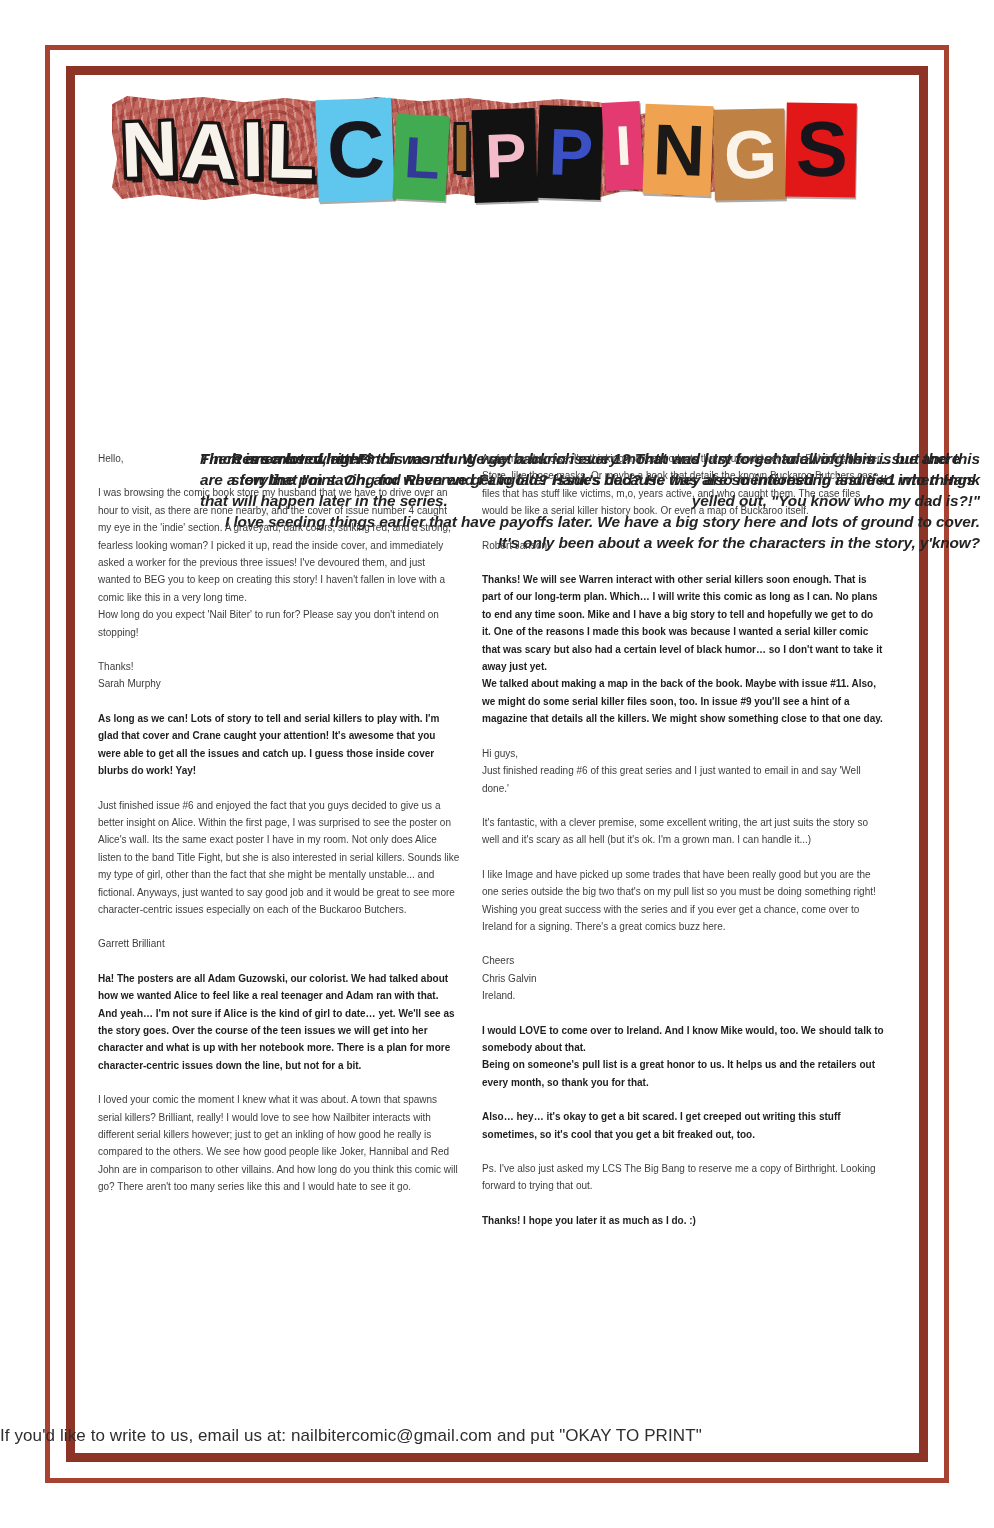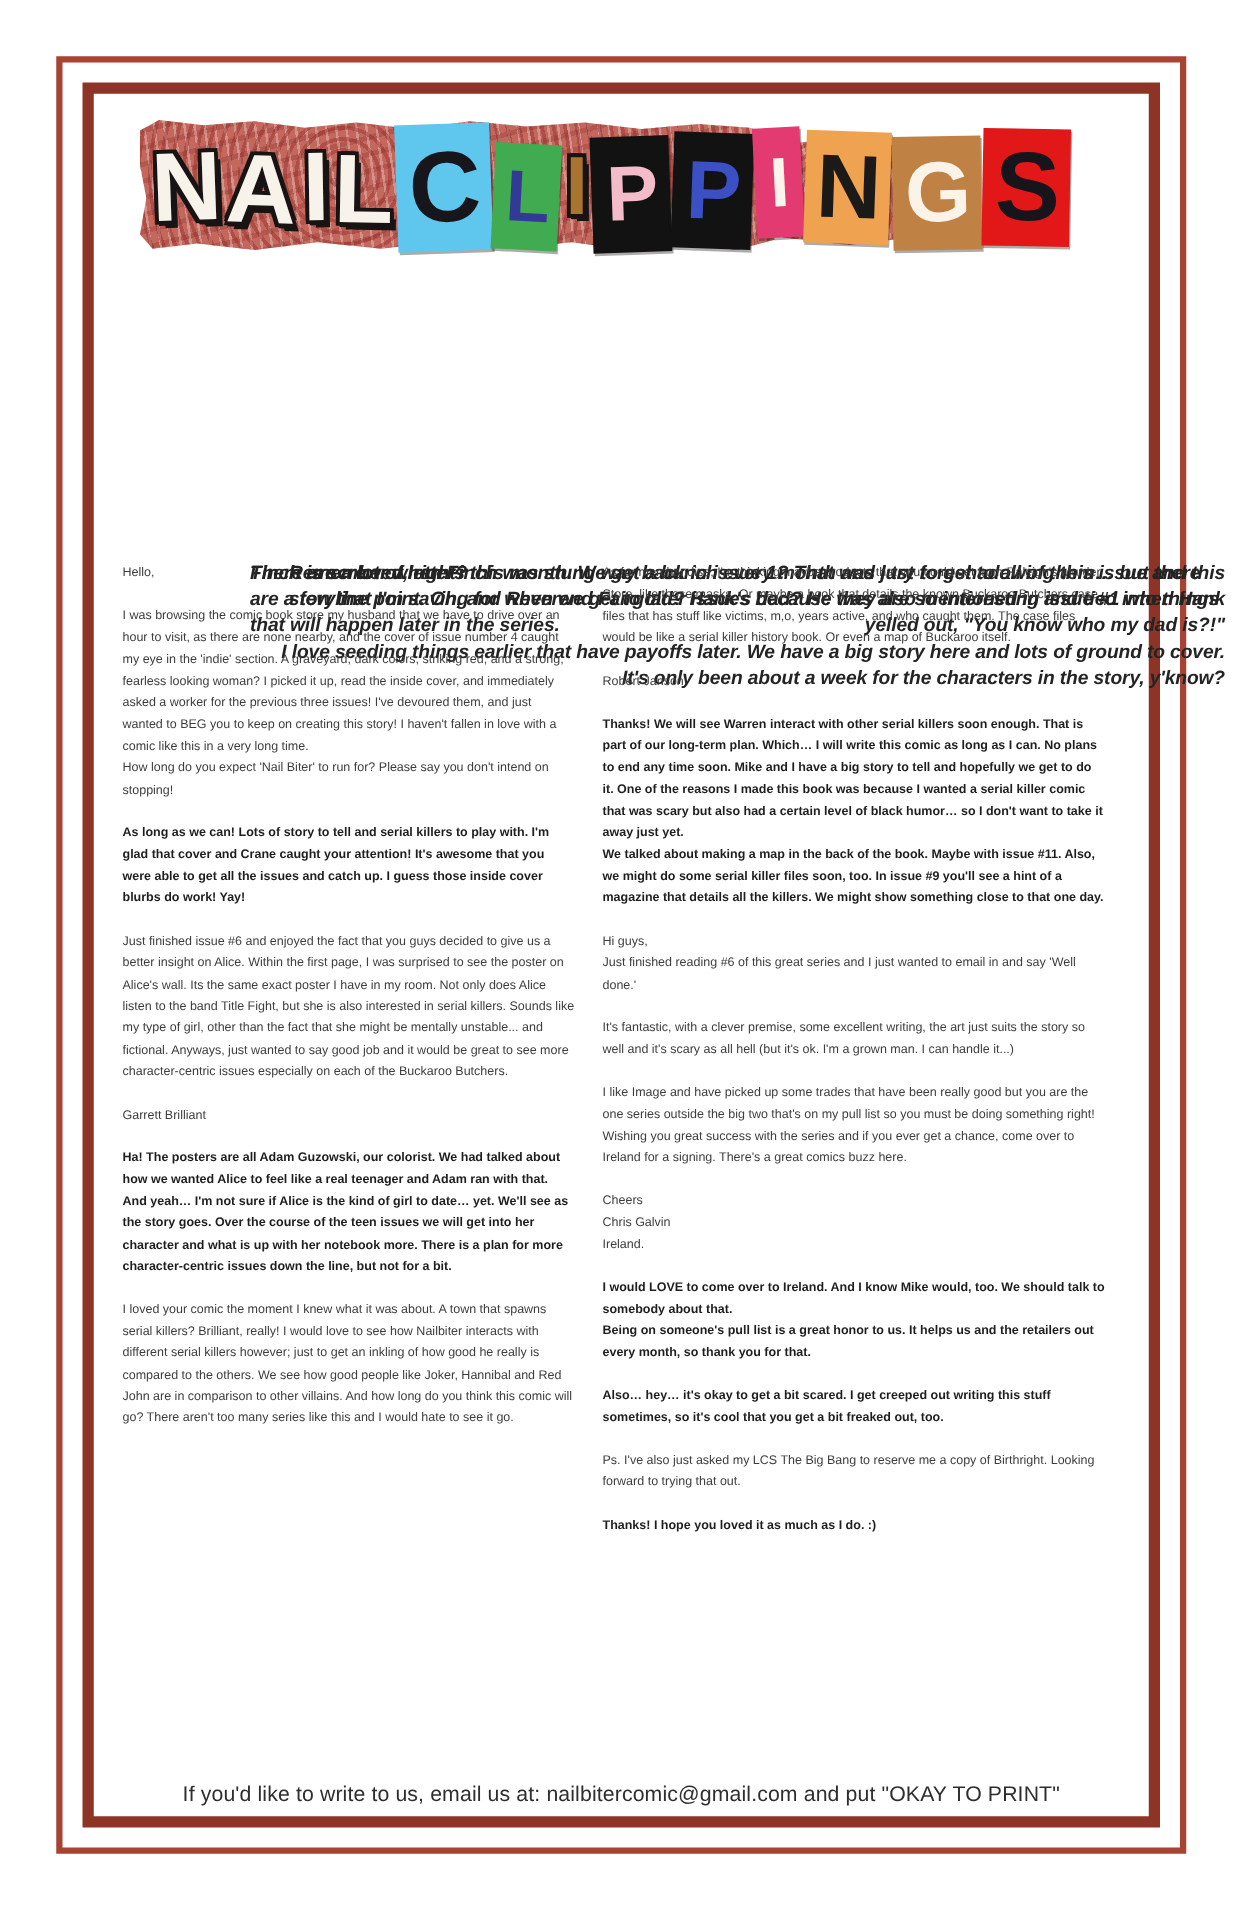--- a/index.html
+++ b/index.html
@@ -56,21 +56,21 @@
   
   .columns { position:absolute; left:98px; top:450px; width:786px; }
   .col { position:absolute; top:0; }
   #col-left  { left:0;     width:362px; }
   #col-right { left:384px; width:402px; }
   .para { margin:0 0 17px 0; font-size:10px; line-height:17.4px; color:#3d3d3d; }
   .para.bold { font-weight:bold; color:#1e1e1e; }
 
   
   .footer {
-    position:absolute; left:0; right:0; top:1426px; text-align:center;
+    position:absolute; left:0; right:0; top:1426px; 
     font-size:17px; color:#2e2e2e; letter-spacing:0.1px;
   }
 </style>
 </head>
 <body>
 
 <div class="page">
   <div class="border-outer"></div>
   <div class="border-inner"></div>
 
@@ -97,37 +97,38 @@
   <div class="intro" id="intro">
       <p class="para intro">Finch is screwed, right?</p>
       <p class="para intro">Remember when Finch was stung way back in issue 1? That was just foreshadowing this issue and this storyline point. Oh, and Reverend Fairgold? Hank's dad? He was also mentioned in issue #1 when Hank yelled out, "You know who my dad is?!"<br>I love seeding things earlier that have payoffs later. We have a big story here and lots of ground to cover. It's only been about a week for the characters in the story, y'know?</p>
       <p class="para intro">There are a lot of letters this month. We get a bunch every month and I try to get to all of them… but there are a few that I'm saving for when we get to later issues because they are so interesting and tied into things that will happen later in the series.</p>
     </div>
 
   <div class="columns">
     <div class="col" id="col-left">
         <p class="para normal">Hello,</p>
         <p class="para normal">I was browsing the comic book store my husband that we have to drive over an hour to visit, as there are none nearby, and the cover of issue number 4 caught my eye in the 'indie' section. A graveyard, dark colors, striking red, and a strong, fearless looking woman? I picked it up, read the inside cover, and immediately asked a worker for the previous three issues! I've devoured them, and just wanted to BEG you to keep on creating this story! I haven't fallen in love with a comic like this in a very long time.<br>How long do you expect 'Nail Biter' to run for? Please say you don't intend on stopping!</p>
+        <p class="para normal">Thanks!<br>Sarah Murphy</p>
         <p class="para bold">As long as we can! Lots of story to tell and serial killers to play with. I'm glad that cover and Crane caught your attention! It's awesome that you were able to get all the issues and catch up. I guess those inside cover blurbs do work! Yay!</p>
         <p class="para normal">Just finished issue #6 and enjoyed the fact that you guys decided to give us a better insight on Alice.  Within the first page, I was surprised to see the poster on Alice's wall.  Its the same exact poster I have in my room.  Not only does Alice listen to the band Title Fight, but she is also interested in serial killers.  Sounds like my type of girl, other than the fact that she might be mentally unstable... and fictional. Anyways, just wanted to say good job and it would be great to see more character-centric issues especially on each of the Buckaroo Butchers.</p>
         <p class="para normal">Garrett Brilliant</p>
         <p class="para bold">Ha! The posters are all Adam Guzowski, our colorist. We had talked about how we wanted Alice to feel like a real teenager and Adam ran with that. And yeah… I'm not sure if Alice is the kind of girl to date… yet. We'll see as the story goes. Over the course of the teen issues we will get into her character and what is up with her notebook more. There is a plan for more character-centric issues down the line, but not for a bit.</p>
         <p class="para normal">I loved your comic the moment I knew what it was about. A town that spawns serial killers? Brilliant, really! I would love to see how Nailbiter interacts with different serial killers however; just to get an inkling of how good he really is compared to the others. We see how good people like Joker, Hannibal and Red John are in comparison to other villains. And how long do you think this comic will go? There aren't too many series like this and I would hate to see it go.</p>
       </div>
     <div class="col" id="col-right">
         <p class="para normal">As for merchandise, I'm thinking maybe products that you could get from Raleigh's Murder Store, like those masks. Or maybe a book that details the known Buckaroo Butchers case files that has stuff like victims, m,o, years active, and who caught them. The case files would be like a serial killer history book. Or even a map of Buckaroo itself.</p>
         <p class="para normal">Robert Janson</p>
         <p class="para bold">Thanks! We will see Warren interact with other serial killers soon enough. That is part of our long-term plan. Which… I will write this comic as long as I can. No plans to end any time soon. Mike and I have a big story to tell and hopefully we get to do it. One of the reasons I made this book was because I wanted a serial killer comic that was scary but also had a certain level of black humor… so I don't want to take it away just yet.<br>We talked about making a map in the back of the book. Maybe with issue #11. Also, we might do some serial killer files soon, too. In issue #9 you'll see a hint of a magazine that details all the killers. We might show something close to that one day.</p>
         <p class="para normal">Hi guys,<br>Just finished reading #6 of this great series and I just wanted to email in and say 'Well done.'</p>
         <p class="para normal">It's fantastic, with a clever premise, some excellent writing, the art just suits the story so well and it's scary as all hell  (but it's ok. I'm a grown man. I can handle it...)</p>
         <p class="para normal">I like Image and have picked up some trades that have been really good but you are the one series outside the big two that's on my pull list so you must be doing something right! Wishing you great success with the series and if you ever get a chance, come over to Ireland for a signing. There's a great comics buzz here.</p>
         <p class="para normal">Cheers<br>Chris Galvin<br>Ireland.</p>
         <p class="para bold">I would LOVE to come over to Ireland.  And I know Mike would, too.  We should talk to somebody about that.<br>Being on someone's pull list is a great honor to us. It helps us and the retailers out every month, so thank you for that.</p>
         <p class="para bold">Also… hey… it's okay to get a bit scared. I get creeped out writing this stuff sometimes, so it's cool that you get a bit freaked out, too.</p>
         <p class="para normal">Ps. I've also just asked my LCS The Big Bang to reserve me a copy of Birthright. Looking forward to trying that out.</p>
-        <p class="para bold">Thanks! I hope you loved it as much as I do.  :)</p>
+        <p class="para bold">Thanks! I hope you later it as much as I do.  :)</p>
       </div>
   </div>
 
   <div class="footer">
     <span>If you'd like to write to us, email us at: </span><span>nailbitercomic@gmail.com</span><span> and put "OKAY TO PRINT"</span>
   </div>
 </div>
 
 </body></html>

